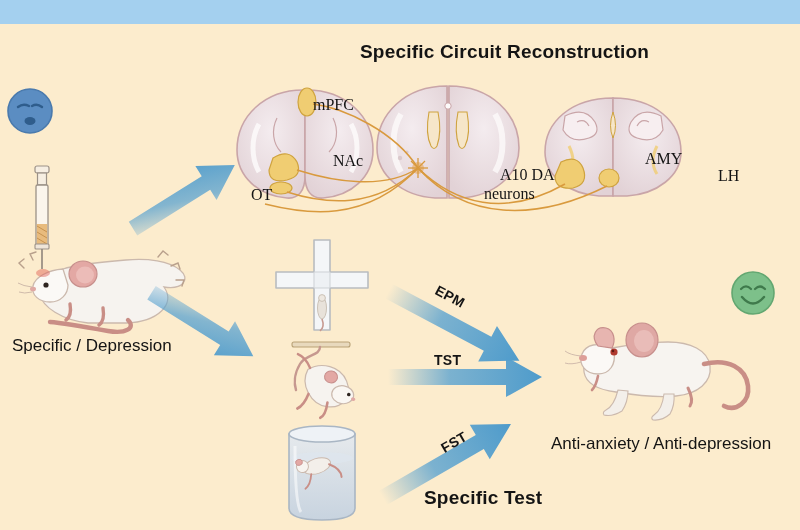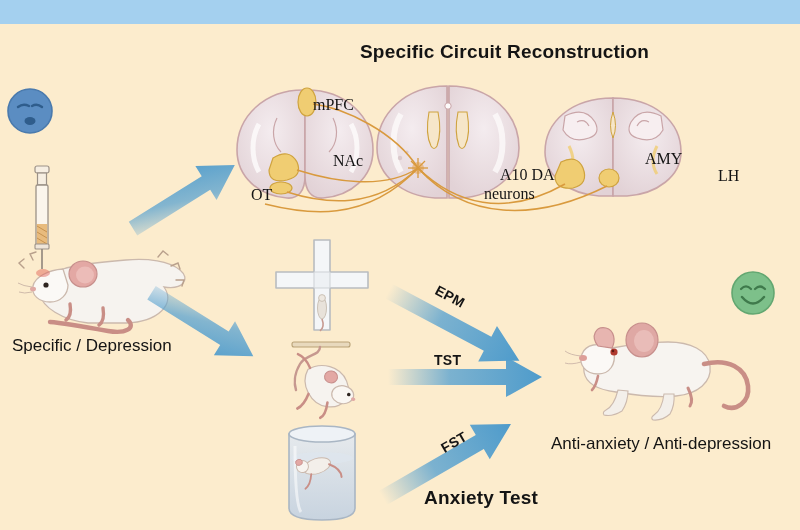--- a/index.html
+++ b/index.html
@@ -287,21 +287,21 @@
       <g transform="rotate(-30 6 40)">
         <path d="M0 32 L112 32 L112 20 L148 40 L112 60 L112 48 L0 48 Z" fill="url(#gf)"></path>
       </g>
     </svg>
   </div>
 
   <div class="abs lbl lbl-test" style="left:440px;top:282px;transform:rotate(28deg);transform-origin:left top;">EPM</div>
   <div class="abs lbl lbl-test" style="left:434px;top:352px;text-align:right;">TST</div>
   <div class="abs lbl lbl-test" style="left:438px;top:442px;transform:rotate(-30deg);transform-origin:left top;">FST</div>
 
-  <div class="abs lbl title" style="left:424px;top:487px;">Anxiety Test</div>
+  <div class="abs lbl title" style="left:424px;top:487px;">Specific Test</div>
 
   <div class="abs" style="left:729px;top:269px;">
     <svg width="48" height="48" viewBox="0 0 48 48">
       <circle cx="24" cy="24" r="21" fill="#7dc08a" stroke="#63a771" stroke-width="1.6"></circle>
       <path d="M12 20 q5 -5 10 0" stroke="#3f7a4c" stroke-width="2.2" fill="none" stroke-linecap="round"></path>
       <path d="M26 20 q5 -5 10 0" stroke="#3f7a4c" stroke-width="2.2" fill="none" stroke-linecap="round"></path>
       <path d="M13 28 q11 13 22 0" stroke="#3f7a4c" stroke-width="2.4" fill="none" stroke-linecap="round"></path>
     </svg>
   </div>
 

